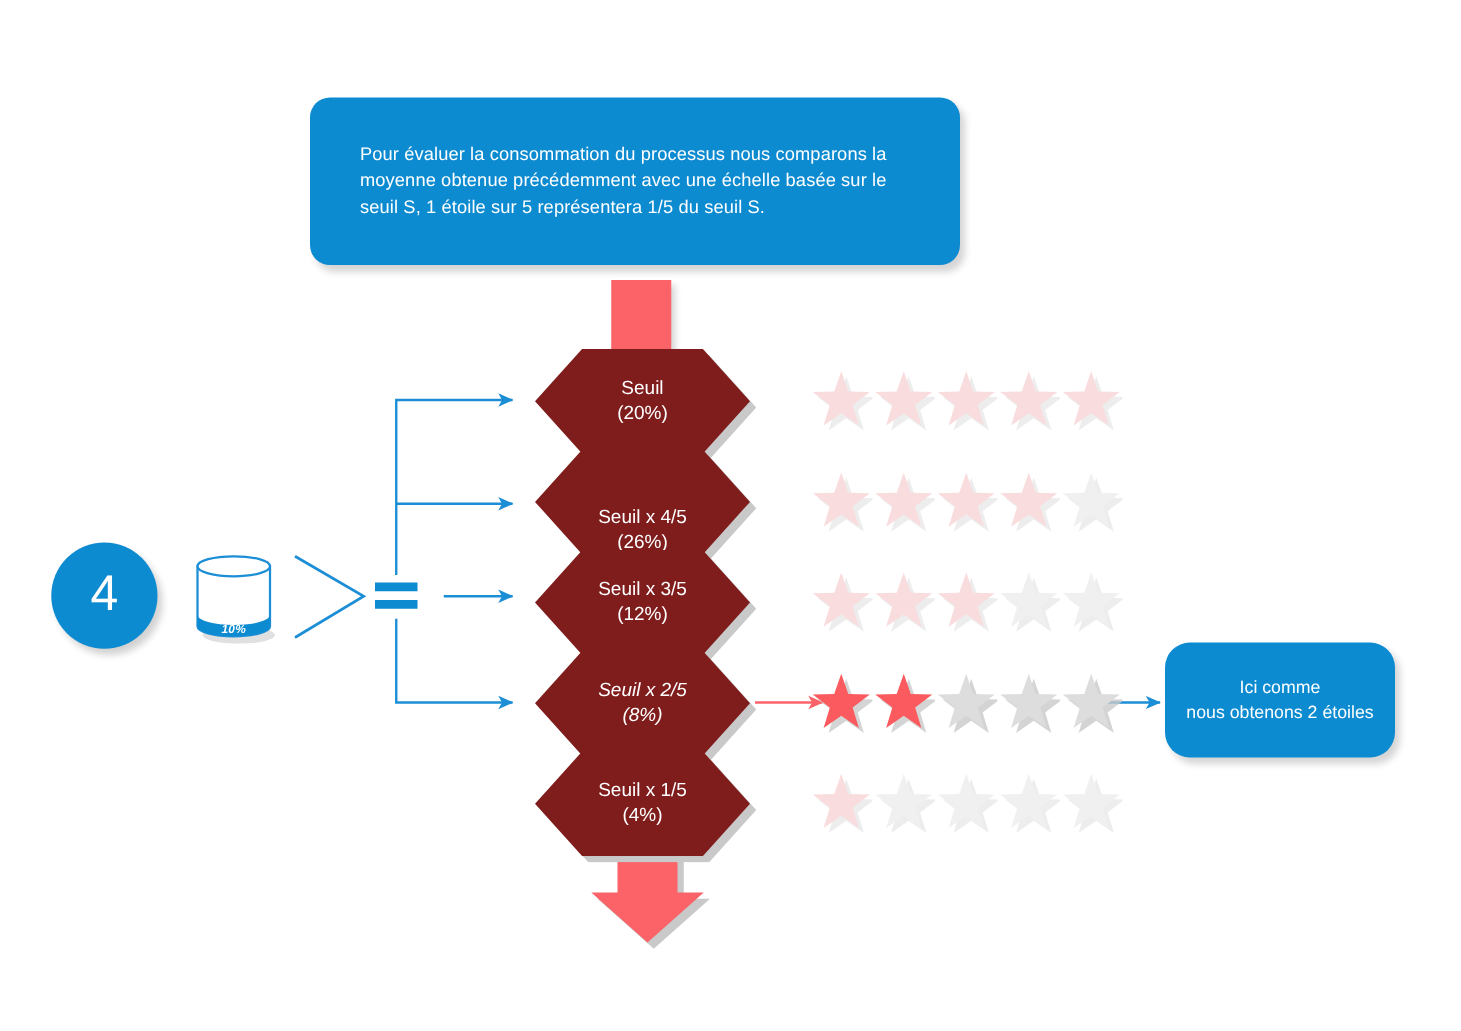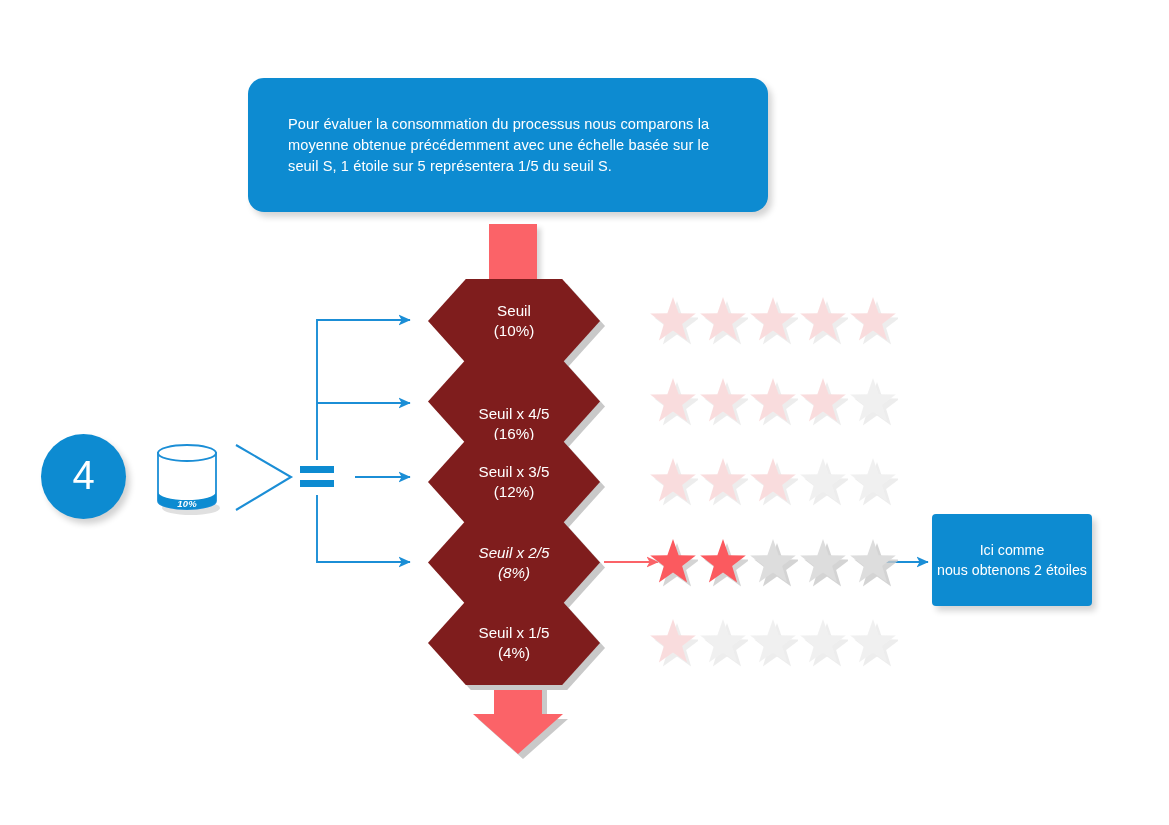--- a/index.html
+++ b/index.html
@@ -42,24 +42,24 @@
     padding: 0 28px 0 40px;
     border-radius: 16px;
   }
   .callout-top .txt {
     font-size: 14.6px;
     line-height: 21px;
     letter-spacing: 0.1px;
   }
   .callout-right {
     left: 932px; top: 514px;
-    width: 160px; height: 92px;
+    width: 184px; height: 92px;
     justify-content: center;
     text-align: center;
-    border-radius: 4px;
+    border-radius: 20px;
   }
   .callout-right .txt {
     font-size: 14.2px;
     line-height: 20px;
     width: 100%;
   }
 
   
   .circle-num {
     left: 41px; top: 434px;
@@ -211,21 +211,21 @@
       <rect x="0" y="3" width="34" height="7" fill="#0d8bd1"></rect>
       <rect x="0" y="17" width="34" height="7" fill="#0d8bd1"></rect>
     </svg>
   </div>
 
   <div id="levels-layer">
       <div class="node hex-shadow" style="top: 279px;"></div>
       <div class="node hex" style="top: 279px;">
         <div>
           <div>Seuil</div>
-          <div>(10%)</div>
+          <div>(20%)</div>
         </div>
       </div>
       <div class="star-row dim" style="top: 295px;">
         <svg width="50" height="50" viewBox="0 0 50 50">
           <polygon points="25.00,1.00 30.64,17.23 47.83,17.58 34.13,27.97 39.11,44.42 25.00,34.60 10.89,44.42 15.87,27.97 2.17,17.58 19.36,17.23" fill="#c9c9c9" opacity="0.8" transform="translate(4,4)"></polygon>
           <polygon points="25.00,1.00 30.64,17.23 47.83,17.58 34.13,27.97 39.11,44.42 25.00,34.60 10.89,44.42 15.87,27.97 2.17,17.58 19.36,17.23" fill="#f2aeb0"></polygon>
         </svg>
         <svg width="50" height="50" viewBox="0 0 50 50">
           <polygon points="25.00,1.00 30.64,17.23 47.83,17.58 34.13,27.97 39.11,44.42 25.00,34.60 10.89,44.42 15.87,27.97 2.17,17.58 19.36,17.23" fill="#c9c9c9" opacity="0.8" transform="translate(4,4)"></polygon>
           <polygon points="25.00,1.00 30.64,17.23 47.83,17.58 34.13,27.97 39.11,44.42 25.00,34.60 10.89,44.42 15.87,27.97 2.17,17.58 19.36,17.23" fill="#f2aeb0"></polygon>
@@ -240,21 +240,21 @@
         </svg>
         <svg width="50" height="50" viewBox="0 0 50 50">
           <polygon points="25.00,1.00 30.64,17.23 47.83,17.58 34.13,27.97 39.11,44.42 25.00,34.60 10.89,44.42 15.87,27.97 2.17,17.58 19.36,17.23" fill="#c9c9c9" opacity="0.8" transform="translate(4,4)"></polygon>
           <polygon points="25.00,1.00 30.64,17.23 47.83,17.58 34.13,27.97 39.11,44.42 25.00,34.60 10.89,44.42 15.87,27.97 2.17,17.58 19.36,17.23" fill="#f2aeb0"></polygon>
         </svg>
       </div>
       <div class="node hex-shadow" style="top: 359.5px;"></div>
       <div class="node hex" style="top: 359.5px; align-items: flex-end;">
         <div>
           <div>Seuil x 4/5</div>
-          <div>(16%)</div>
+          <div>(26%)</div>
         </div>
       </div>
       <div class="star-row dim" style="top: 375.5px;">
         <svg width="50" height="50" viewBox="0 0 50 50">
           <polygon points="25.00,1.00 30.64,17.23 47.83,17.58 34.13,27.97 39.11,44.42 25.00,34.60 10.89,44.42 15.87,27.97 2.17,17.58 19.36,17.23" fill="#c9c9c9" opacity="0.8" transform="translate(4,4)"></polygon>
           <polygon points="25.00,1.00 30.64,17.23 47.83,17.58 34.13,27.97 39.11,44.42 25.00,34.60 10.89,44.42 15.87,27.97 2.17,17.58 19.36,17.23" fill="#f2aeb0"></polygon>
         </svg>
         <svg width="50" height="50" viewBox="0 0 50 50">
           <polygon points="25.00,1.00 30.64,17.23 47.83,17.58 34.13,27.97 39.11,44.42 25.00,34.60 10.89,44.42 15.87,27.97 2.17,17.58 19.36,17.23" fill="#c9c9c9" opacity="0.8" transform="translate(4,4)"></polygon>
           <polygon points="25.00,1.00 30.64,17.23 47.83,17.58 34.13,27.97 39.11,44.42 25.00,34.60 10.89,44.42 15.87,27.97 2.17,17.58 19.36,17.23" fill="#f2aeb0"></polygon>

